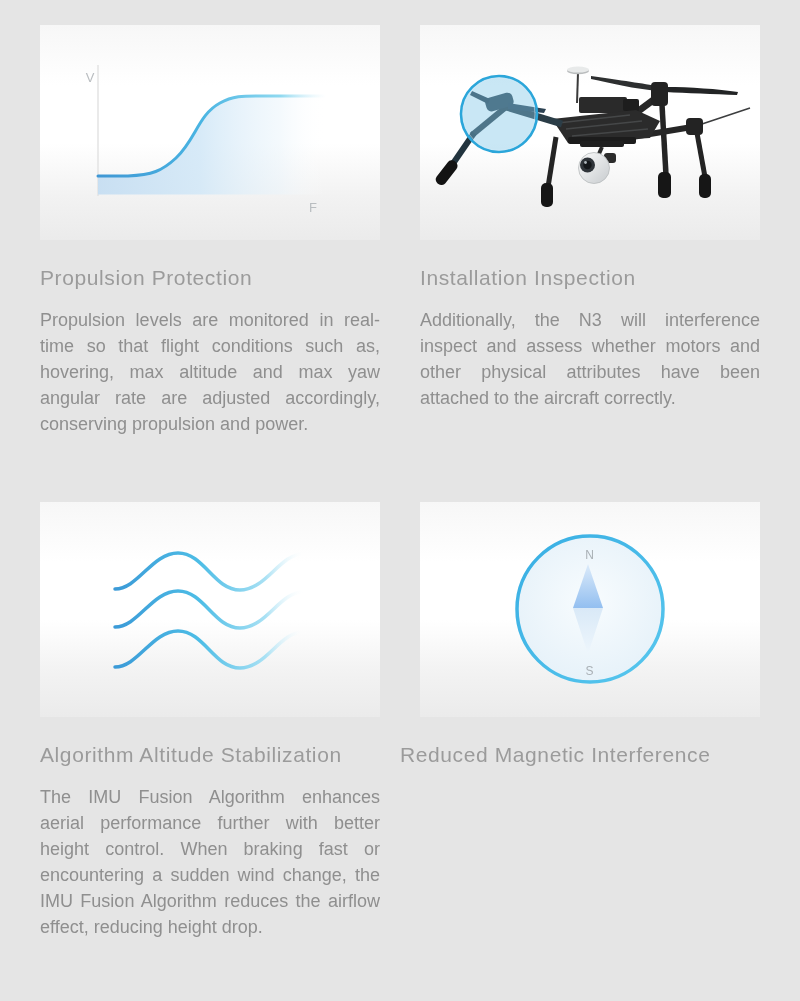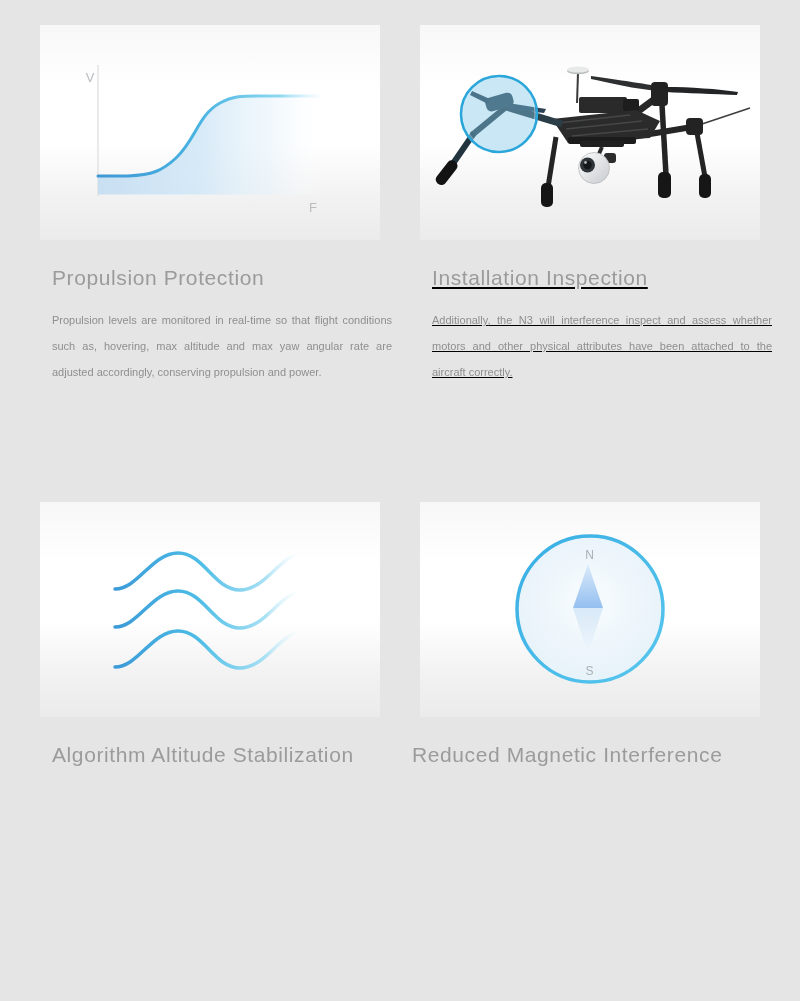--- a/index.html
+++ b/index.html
@@ -8,31 +8,31 @@
   .card{
     position:absolute;width:340px;height:215px;
     background:linear-gradient(180deg,#f7f7f7 0%,#ffffff 28%,#ffffff 55%,#f2f2f2 80%,#ebebeb 100%);
     overflow:hidden;
   }
   .card svg{display:block;width:340px;height:215px;}
   #card-1{left:40px;top:25px;}
   #card-2{left:420px;top:25px;}
   #card-3{left:40px;top:502px;}
   #card-4{left:420px;top:502px;}
-  .tb{position:absolute;width:340px;margin-left:12px;}
+  .tb{position:absolute;width:340px;}
   #text-1{left:40px;top:265px;}
-  #text-2{left:420px;top:265px;text-decoration:underline;}
+  #text-2{left:420px;top:265px;}
   #text-3{left:40px;top:742px;}
   #text-4{left:400px;top:742px;}
   .tb h2{
     margin:0 0 17px 0;font-size:21px;line-height:25px;font-weight:400;
     color:#9b9b9b;letter-spacing:0.6px;
   }
   .tb p{
-    margin:0;font-size:11px;line-height:26px;color:#8f8f8f;
+    margin:0;font-size:18px;line-height:26px;color:#8f8f8f;
     text-align:justify;
   }
   .axis-label{font-size:13px;fill:#b9bdc0;font-family:"Liberation Sans",sans-serif;}
   .compass-label{font-size:12px;fill:#a9b0b5;font-family:"Liberation Sans",sans-serif;letter-spacing:1px;}
 </style>
 </head>
 <body>
 
 <div class="page">
 
@@ -183,19 +183,20 @@
     <p>Propulsion levels are monitored in real-time so that flight conditions such as, hovering, max altitude and max yaw angular rate are adjusted accordingly, conserving propulsion and power.</p>
   </div>
 
   <div class="tb" id="text-2">
     <h2>Installation Inspection</h2>
     <p>Additionally, the N3 will interference inspect and assess whether motors and other physical attributes have been attached to the aircraft correctly.</p>
   </div>
 
   <div class="tb" id="text-3">
     <h2>Algorithm Altitude Stabilization</h2>
+    <p>The IMU Fusion Algorithm enhances aerial performance further with better height control. When braking fast or encountering a sudden wind change, the IMU Fusion Algorithm reduces the airflow effect, reducing height drop.</p>
   </div>
 
   <div class="tb" id="text-4">
     <h2>Reduced Magnetic Interference</h2>
   </div>
 
 </div>
 
 </body></html>

